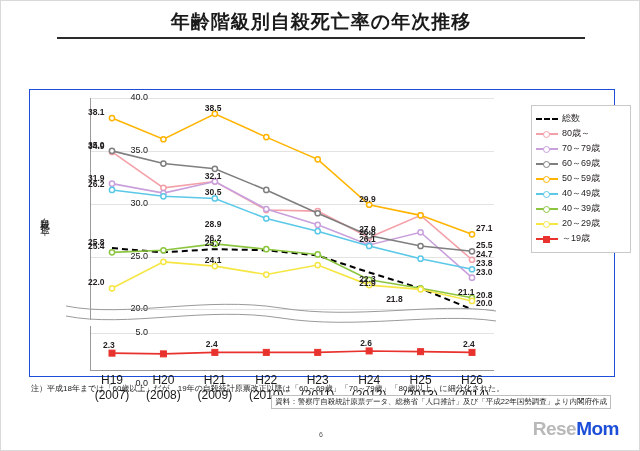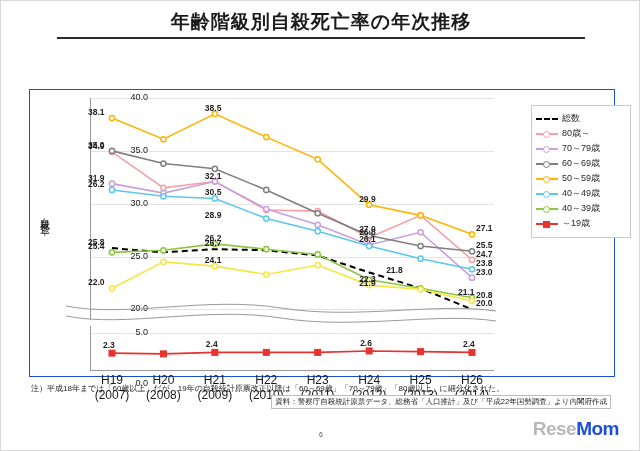--- a/index.html
+++ b/index.html
@@ -230,32 +230,32 @@
       <div class="dlabel" style="left: 58px; top: 50.9143px;">34.9</div>
       <div class="dlabel" style="left: 58px; top: 82.6286px;">31.9</div>
       <div class="dlabel" style="left: 58px; top: 88.9714px;">26.2</div>
       <div class="dlabel" style="left: 58px; top: 147.114px;">25.8</div>
       <div class="dlabel" style="left: 58px; top: 151.343px;">25.4</div>
       <div class="dlabel" style="left: 58px; top: 187.286px;">22.0</div>
       <div class="dlabel" style="left: 73px; top: 250.133px;">2.3</div>
       <div class="dlabel" style="left: 174.857px; top: 12.8571px;">38.5</div>
       <div class="dlabel" style="left: 174.857px; top: 80.5143px; text-align: center;">32.1</div>
       <div class="dlabel" style="left: 174.857px; top: 97.4286px;">30.5</div>
-      <div class="dlabel" style="left: 174.857px; top: 120px;">28.9</div>
+      <div class="dlabel" style="left: 174.857px; top: 129px;">28.9</div>
       <div class="dlabel" style="left: 174.857px; top: 142.886px;">26.2</div>
       <div class="dlabel" style="left: 174.857px; top: 148.171px;">25.7</div>
       <div class="dlabel" style="left: 174.857px; top: 165.086px;">24.1</div>
       <div class="dlabel" style="left: 175.857px; top: 249.4px;">2.4</div>
       <div class="dlabel" style="left: 329.143px; top: 103.771px;">29.9</div>
       <div class="dlabel" style="left: 329.143px; top: 134.429px;">27.0</div>
       <div class="dlabel" style="left: 329.143px; top: 136.543px;">26.8</div>
       <div class="dlabel" style="left: 329.143px; top: 143.943px;">26.1</div>
       <div class="dlabel" style="left: 329.143px; top: 184.114px;">22.3</div>
       <div class="dlabel" style="left: 329.143px; top: 188.343px;">21.9</div>
-      <div class="dlabel" style="left: 329.143px; top: 175px; padding-left: 27px;">21.8</div>
+      <div class="dlabel" style="left: 329.143px; top: 204px; padding-left: 27px;">21.8</div>
       <div class="dlabel" style="left: 330.143px; top: 247.933px;">2.6</div>
       <div class="dlabel" style="left: 446px; top: 133.371px;">27.1</div>
       <div class="dlabel" style="left: 446px; top: 150.286px;">25.5</div>
       <div class="dlabel" style="left: 446px; top: 158.743px;">24.7</div>
       <div class="dlabel" style="left: 446px; top: 168.257px;">23.8</div>
       <div class="dlabel" style="left: 446px; top: 176.714px;">23.0</div>
       <div class="dlabel" style="left: 428px; top: 196.8px;">21.1</div>
       <div class="dlabel" style="left: 446px; top: 199.971px;">20.8</div>
       <div class="dlabel" style="left: 446px; top: 208.429px;">20.0</div>
       <div class="dlabel" style="left: 433px; top: 249.4px;">2.4</div>
@@ -297,20 +297,26 @@
           </span>
           <span class="legend-label">40～49歳</span>
         </div>
         <div class="legend-row">
           <span class="legend-swatch" style="border-top-color: rgb(140, 198, 63); color: rgb(140, 198, 63);">
             <i></i>
           </span>
           <span class="legend-label">40～39歳</span>
         </div>
         <div class="legend-row">
+          <span class="legend-swatch" style="border-top-color: rgb(245, 230, 66); color: rgb(245, 230, 66);">
+            <i></i>
+          </span>
+          <span class="legend-label">20～29歳</span>
+        </div>
+        <div class="legend-row">
           <span class="legend-swatch" style="border-top-color: rgb(232, 50, 45); color: rgb(232, 50, 45);">
             <i style="border-radius: 0px; background: rgb(232, 50, 45);"></i>
           </span>
           <span class="legend-label">～19歳</span>
         </div>
       </div>
   </div>
 
   <div class="note">注）平成18年までは「60歳以上」だが、19年の自殺統計原票改正以降は「60～69歳」「70～79歳」「80歳以上」に細分化された。</div>
   <div class="source">資料：警察庁自殺統計原票データ、総務省「人口推計」及び「平成22年国勢調査」より内閣府作成</div>

